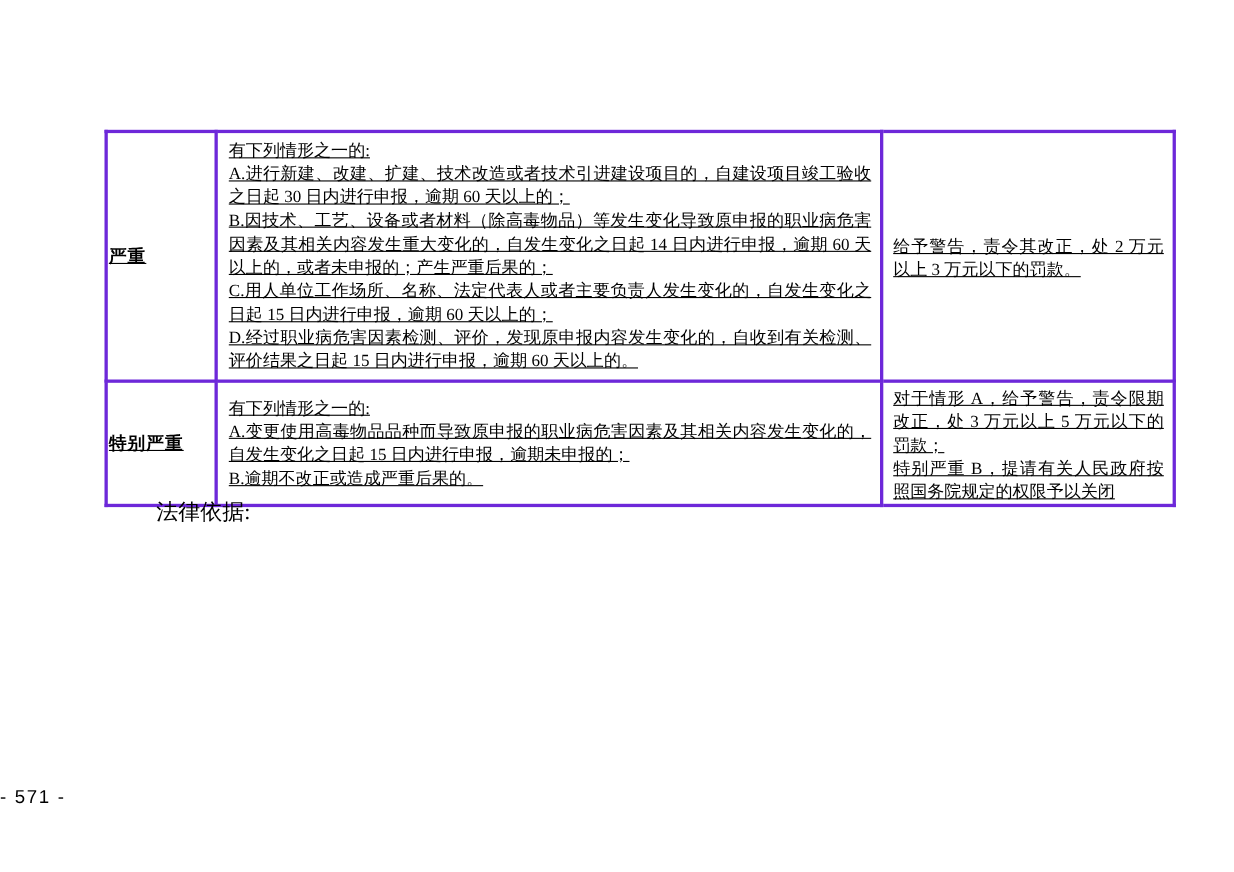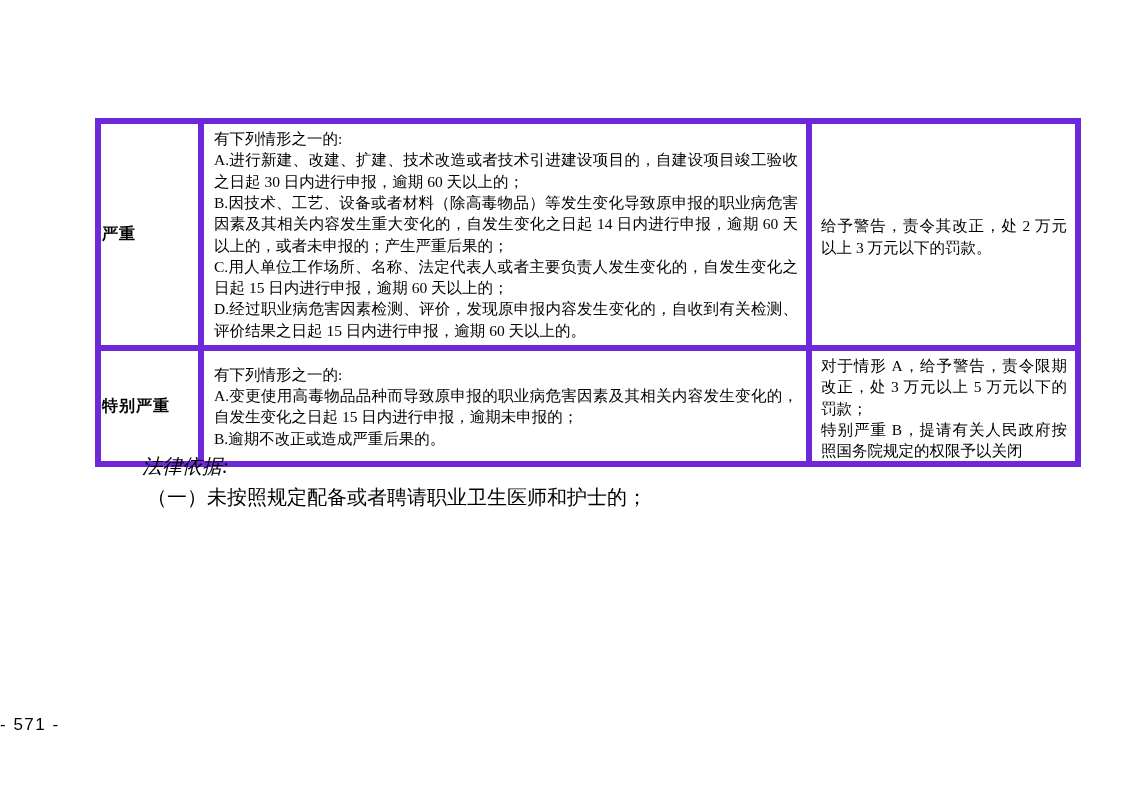--- a/index.html
+++ b/index.html
@@ -19,22 +19,23 @@
   
   table.vtable {
     position: absolute;
     left: 95px;
     top: 118px;
     width: 925px;
     border-collapse: collapse;
     table-layout: fixed;
   }
   table.vtable td {
-    border: 6px solid #6d28d9;
+    border: 3px solid #6d28d9;
     vertical-align: middle;
+    text-decoration: underline;
   }
   td.sev-cell {
     width: 95px;
     font-family: "Liberation Sans", sans-serif;
     font-weight: 700;
     font-size: 16px;
     letter-spacing: 1px;
   }
   td.sit-cell {
     width: 584px;
@@ -64,21 +65,21 @@
     font-weight: 700;
     font-size: 21px;
     line-height: 32px;
     text-indent: 47px;
     white-space: nowrap;
   }
   .para {
     font-size: 20px;
     line-height: 31px;
   }
-  .legal-basis-label { text-indent: 47px; font-style: italic; }
+  .legal-basis-label { text-indent: 47px; }
   .legal-text {
     text-indent: 47px;
     text-align: justify;
   }
   .item-one { text-indent: 52px; }
   
   .pageno {
     position: absolute;
     left: 0;
     right: 0;
@@ -123,18 +124,17 @@
       <td class="pen-cell">
         <div>对于情形 A，给予警告，责令限期改正，处 3 万元以上 5 万元以下的罚款；</div>
         <div>特别严重 B，提请有关人民政府按照国务院规定的权限予以关闭</div>
       </td>
     </tr>
   </tbody>
     </table>
 
   <div class="article">
     <div class="para legal-basis-label">法律依据:</div>
-    <div class="para item-one">（一）未按照规定配备或者聘请职业卫生医师和护士的；</div>
   </div>
 
   <div class="pageno">- 571 -</div>
 
 </div>
 
 </body></html>

